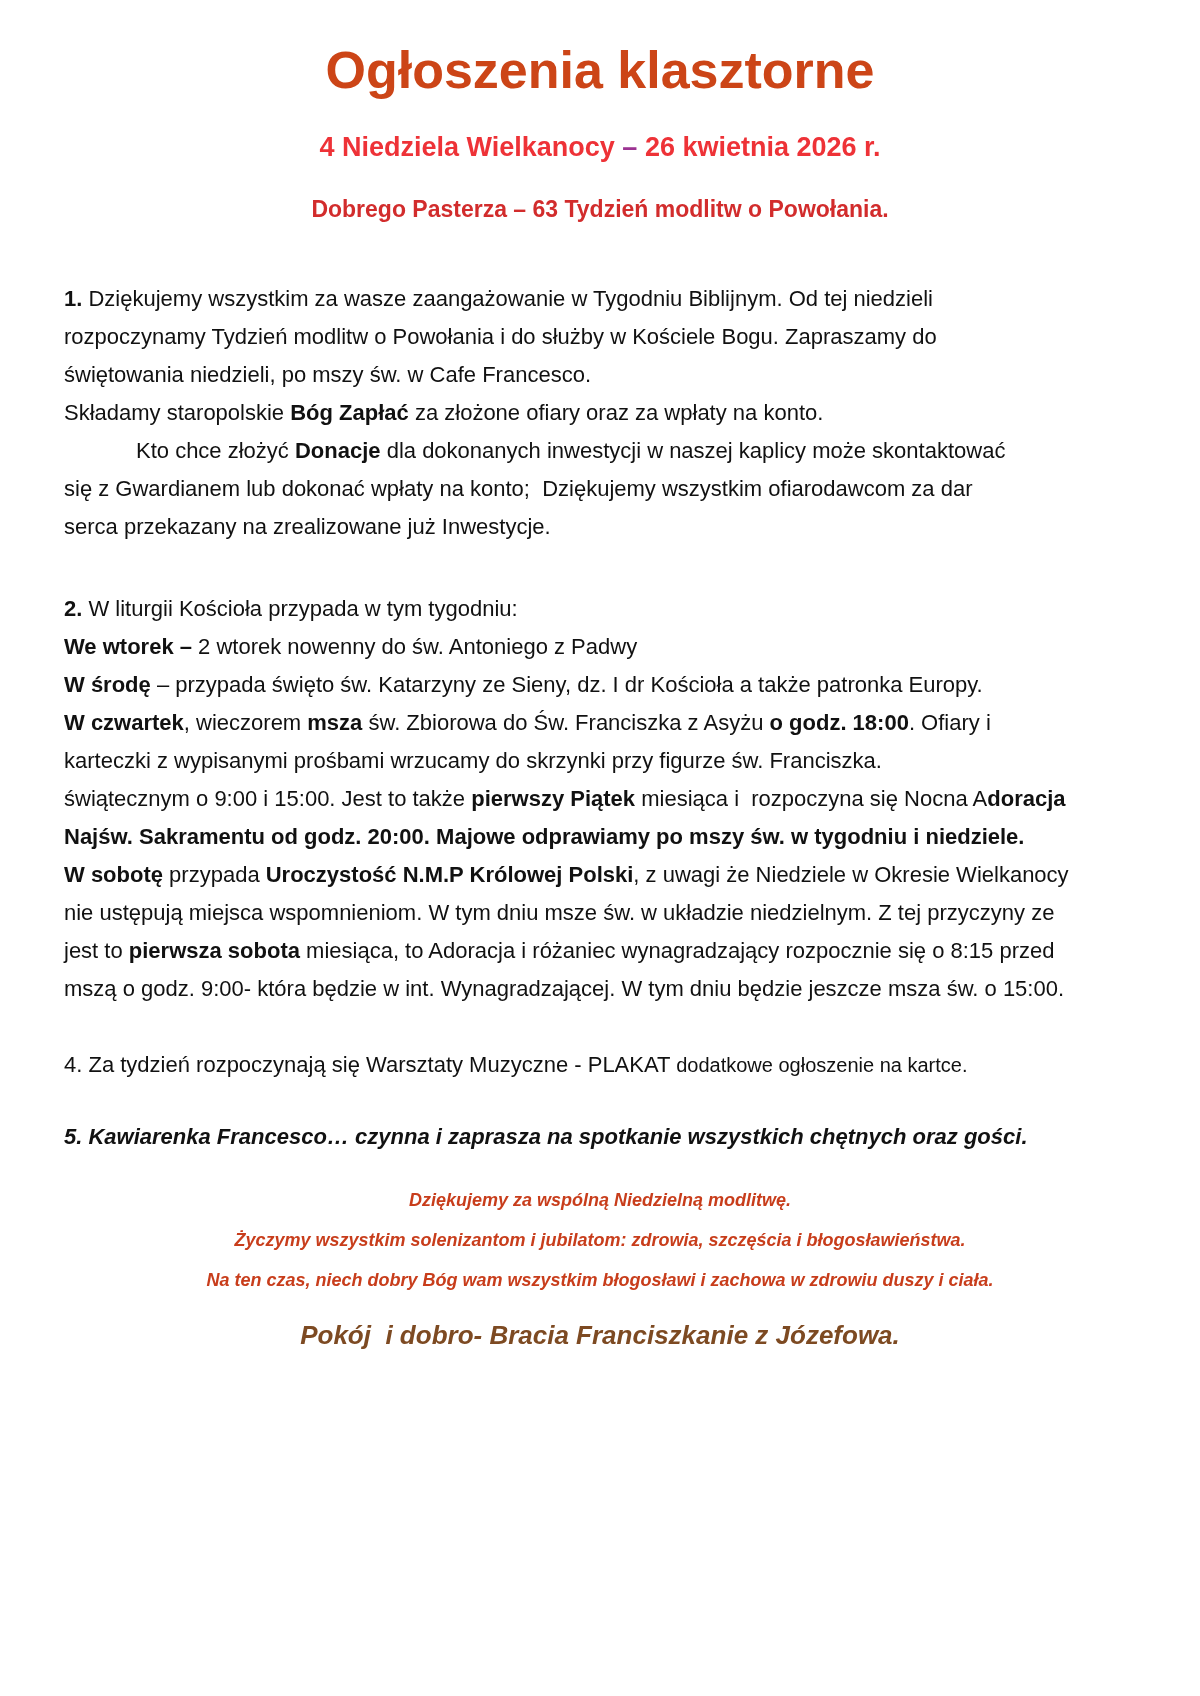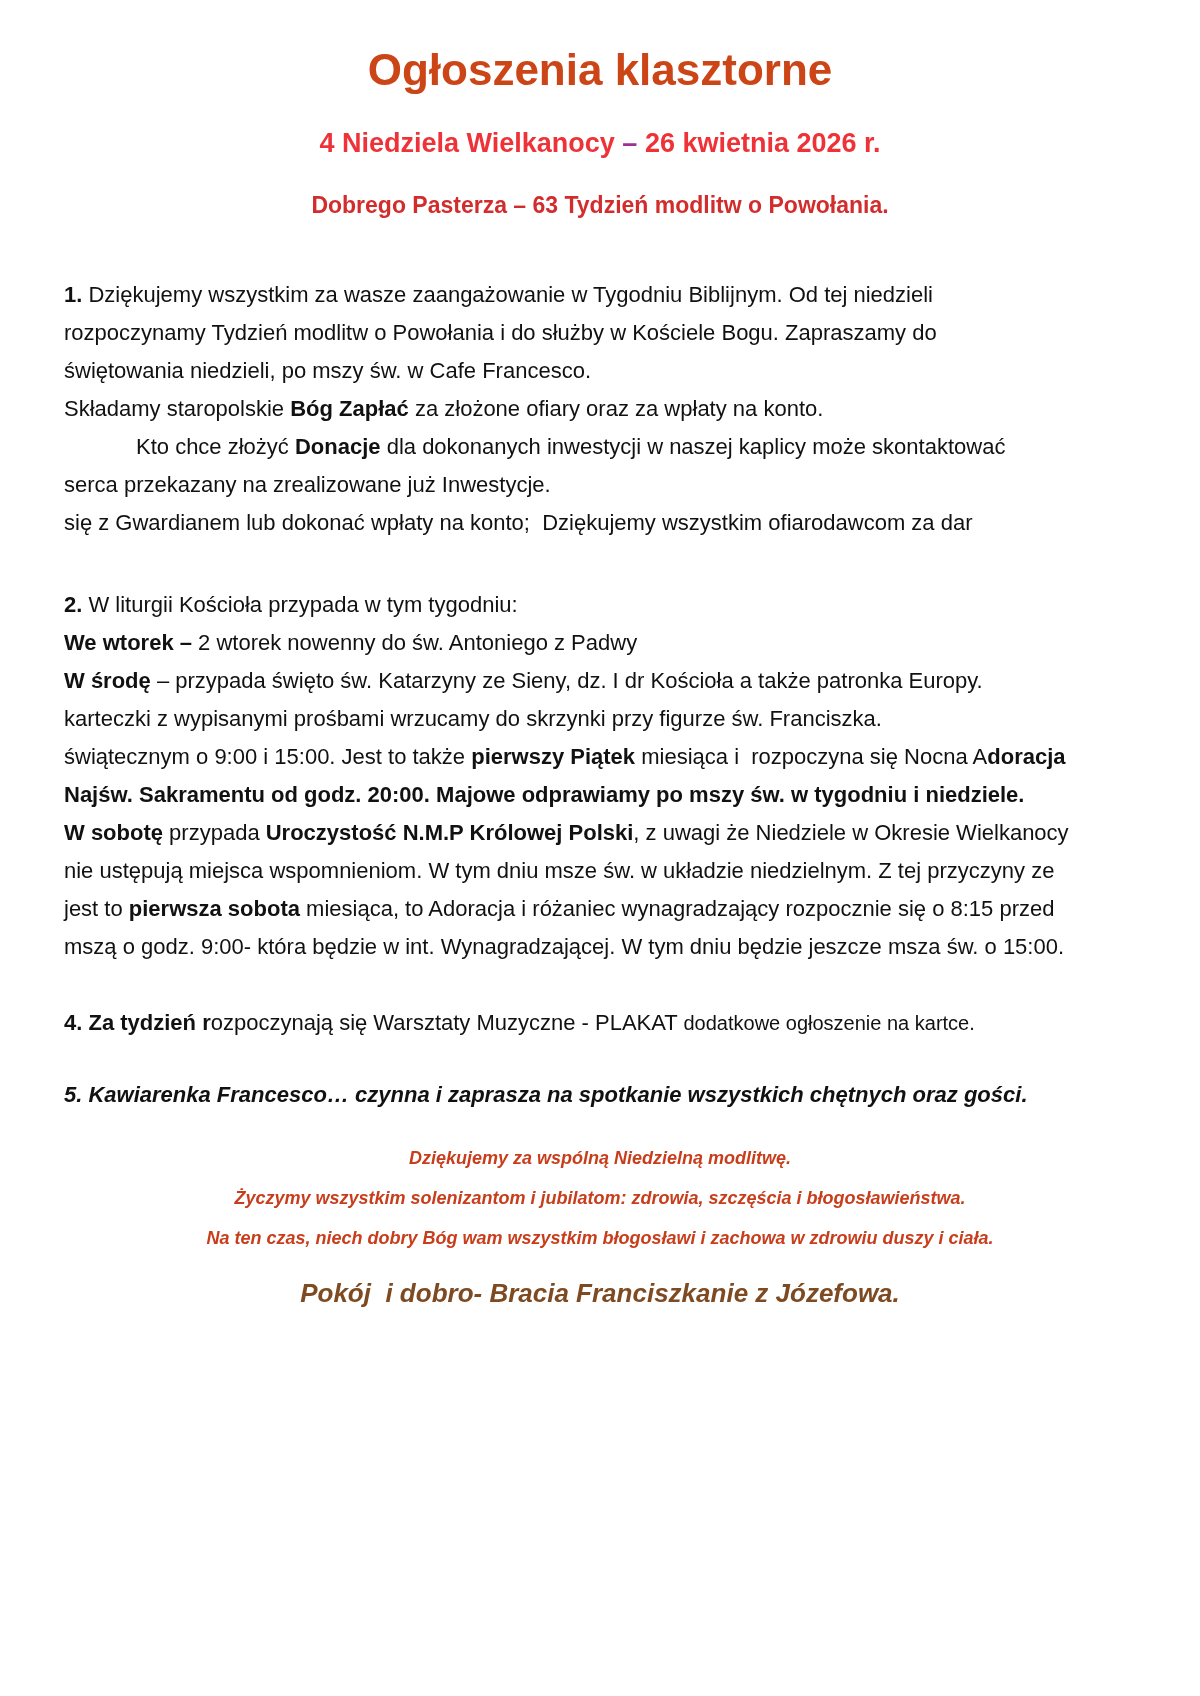--- a/index.html
+++ b/index.html
@@ -25,52 +25,53 @@
     white-space:pre;      
     line-height:inherit;
     min-height:1em;
   }
 </style>
 </head>
 <body>
 
 <main class="page">
   <div id="doc">
-      <div class="block" style="margin-top: 0px; text-align: center; font-size: 44px; line-height: 48px; color: rgb(204, 69, 23); font-weight: bold;">
+      <div class="block" style="margin-top: 0px; text-align: center; font-size: 52px; line-height: 48px; color: rgb(204, 69, 23); font-weight: bold;">
         <div class="line"><span>Ogłoszenia klasztorne</span></div>
       </div>
       <div class="block" style="margin-top: 32px; text-align: center; font-size: 27px; line-height: 34px; color: rgb(238, 50, 55); font-weight: bold;">
         <div class="line"><span>4 Niedziela Wielkanocy </span><span style="color: rgb(156, 51, 146);">–</span><span> 26 kwietnia 2026 r.</span></div>
       </div>
       <div class="block" style="margin-top: 30px; text-align: center; font-size: 23px; line-height: 30px; color: rgb(210, 44, 44); font-weight: bold;">
         <div class="line"><span>Dobrego Pasterza – 63 Tydzień modlitw o Powołania.</span></div>
       </div>
       <div class="block" style="margin-top: 56px;">
         <div class="line"><span style="font-weight: bold;">1.</span><span> Dziękujemy wszystkim za wasze zaangażowanie w Tygodniu Biblijnym. Od tej niedzieli</span></div>
         <div class="line"><span>rozpoczynamy Tydzień modlitw o Powołania i do służby w Kościele Bogu. Zapraszamy do</span></div>
         <div class="line"><span>świętowania niedzieli, po mszy św. w Cafe Francesco.</span></div>
         <div class="line"><span>Składamy staropolskie </span><span style="font-weight: bold;">Bóg Zapłać</span><span> za złożone ofiary oraz za wpłaty na konto.</span></div>
         <div class="line" style="padding-left: 72px;"><span>Kto chce złożyć </span><span style="font-weight: bold;">Donacje</span><span> dla dokonanych inwestycji w naszej kaplicy może skontaktować</span></div>
+        <div class="line"><span>się z Gwardianem lub dokonać wpłaty na konto;  Dziękujemy wszystkim ofiarodawcom za dar</span></div>
         <div class="line"><span>serca przekazany na zrealizowane już Inwestycje.</span></div>
-        <div class="line"><span>się z Gwardianem lub dokonać wpłaty na konto;  Dziękujemy wszystkim ofiarodawcom za dar</span></div>
       </div>
       <div class="block" style="margin-top: 44px;">
         <div class="line"><span style="font-weight: bold;">2.</span><span> W liturgii Kościoła przypada w tym tygodniu:</span></div>
         <div class="line"><span style="font-weight: bold;">We wtorek – </span><span>2 wtorek nowenny do św. Antoniego z Padwy</span></div>
         <div class="line"><span style="font-weight: bold;">W środę </span><span>– przypada święto św. Katarzyny ze Sieny, dz. I dr Kościoła a także patronka Europy.</span></div>
+        <div class="line"><span style="font-weight: bold;">W czwartek</span><span>, wieczorem </span><span style="font-weight: bold;">msza</span><span> św. Zbiorowa do Św. Franciszka z Asyżu </span><span style="font-weight: bold;">o godz. 18:00</span><span>. Ofiary i</span></div>
         <div class="line"><span>karteczki z wypisanymi prośbami wrzucamy do skrzynki przy figurze św. Franciszka.</span></div>
         <div class="line"><span>świątecznym o 9:00 i 15:00. Jest to także </span><span style="font-weight: bold;">pierwszy Piątek</span><span> miesiąca i  rozpoczyna się Nocna A</span><span style="font-weight: bold; text-align: center;">doracja</span></div>
         <div class="line"><span style="font-weight: bold;">Najśw. Sakramentu od godz. 20:00. Majowe odprawiamy po mszy św. w tygodniu i niedziele.</span></div>
         <div class="line"><span style="font-weight: bold;">W sobotę</span><span> przypada </span><span style="font-weight: bold;">Uroczystość N.M.P Królowej Polski</span><span>, z uwagi że Niedziele w Okresie Wielkanocy</span></div>
         <div class="line"><span>nie ustępują miejsca wspomnieniom. W tym dniu msze św. w układzie niedzielnym. Z tej przyczyny ze</span></div>
         <div class="line"><span>jest to </span><span style="font-weight: bold;">pierwsza sobota</span><span> miesiąca, to Adoracja i różaniec wynagradzający rozpocznie się o 8:15 przed</span></div>
         <div class="line"><span>mszą o godz. 9:00- która będzie w int. Wynagradzającej. W tym dniu będzie jeszcze msza św. o 15:00.</span></div>
       </div>
       <div class="block" style="margin-top: 38px;">
-        <div class="line"><span style="font-weight: bold;">4. Za tydzień r</span><span>ozpoczynają się Warsztaty Muzyczne - PLAKAT </span><span style="font-size: 20px;">dodatkowe ogłoszenie na kartce.</span></div>
+        <div class="line"><span style="font-weight: normal;">4. Za tydzień r</span><span>ozpoczynają się Warsztaty Muzyczne - PLAKAT </span><span style="font-size: 20px;">dodatkowe ogłoszenie na kartce.</span></div>
       </div>
       <div class="block" style="margin-top: 34px; font-weight: bold; font-style: italic;">
         <div class="line"><span>5. Kawiarenka Francesco… czynna i zaprasza na spotkanie wszystkich chętnych oraz gości.</span></div>
       </div>
       <div class="block" style="margin-top: 24px; text-align: center; font-size: 18px; line-height: 40px; color: rgb(200, 61, 27); font-weight: bold; font-style: italic;">
         <div class="line"><span>Dziękujemy za wspólną Niedzielną modlitwę.</span></div>
         <div class="line"><span>Życzymy wszystkim solenizantom i jubilatom: zdrowia, szczęścia i błogosławieństwa.</span></div>
         <div class="line"><span>Na ten czas, niech dobry Bóg wam wszystkim błogosławi i zachowa w zdrowiu duszy i ciała.</span></div>
       </div>
       <div class="block" style="margin-top: 16px; text-align: center; font-size: 26px; line-height: 38px; color: rgb(125, 74, 34); font-weight: bold; font-style: italic;">

